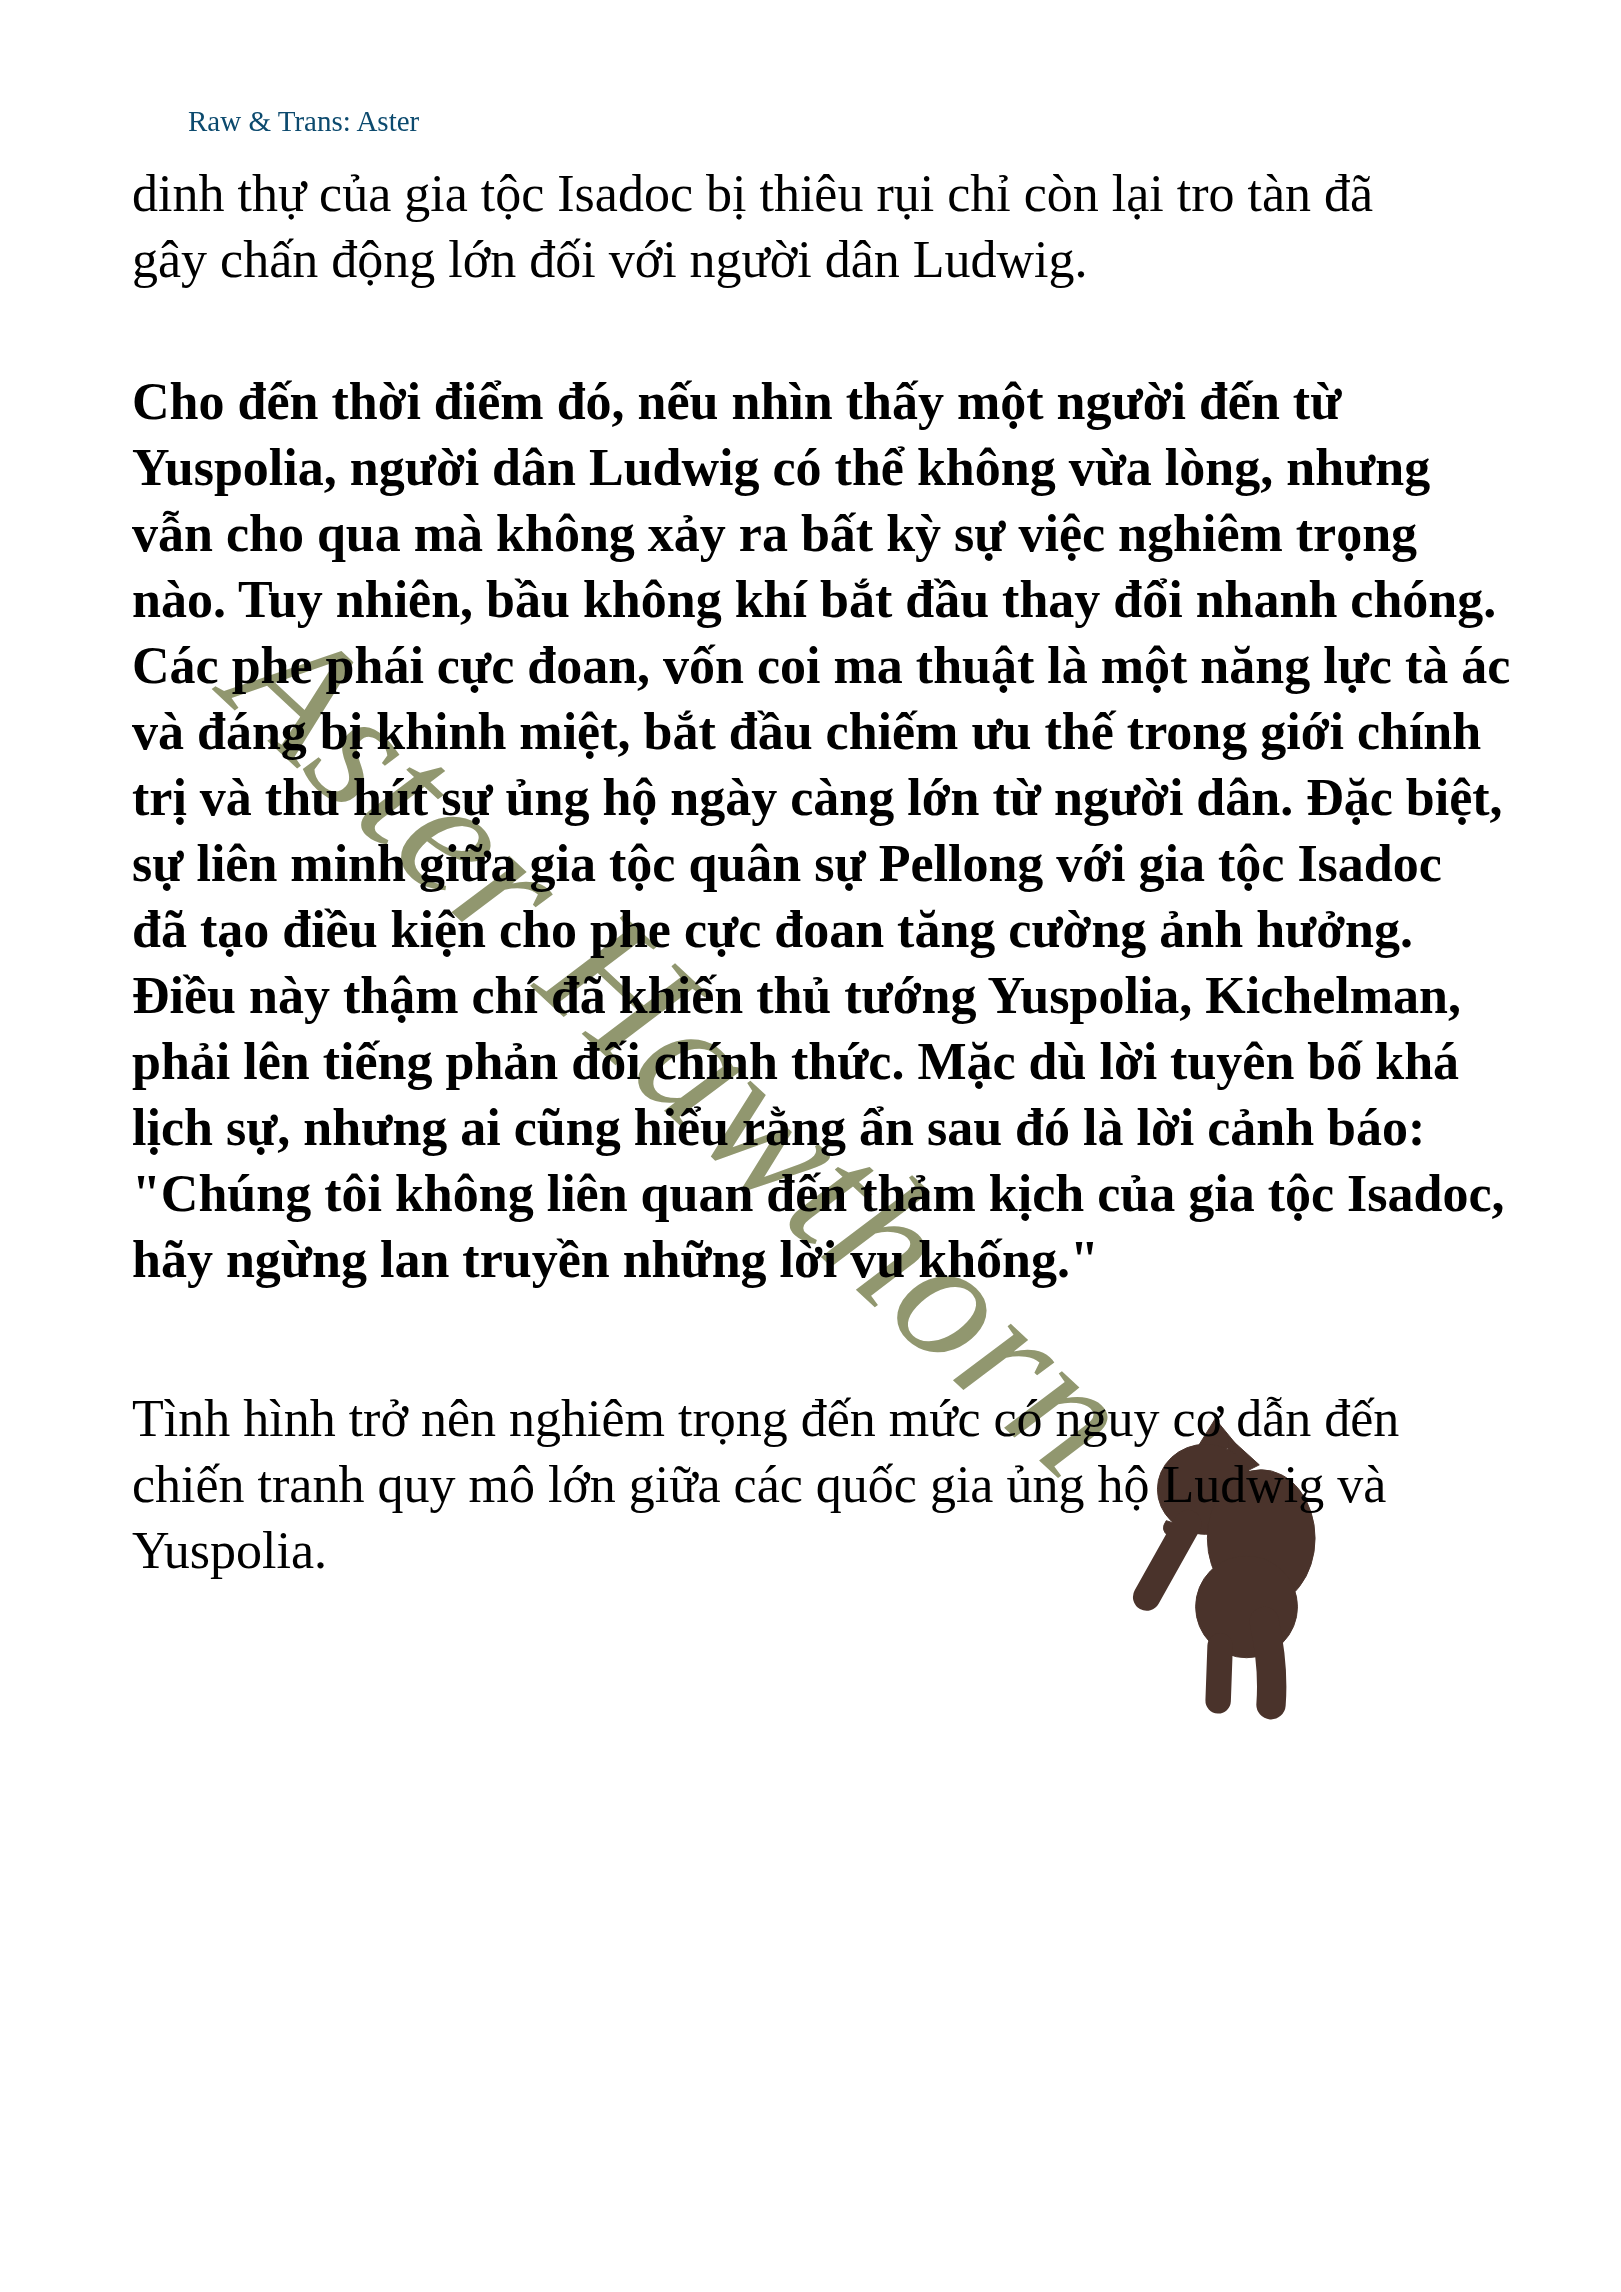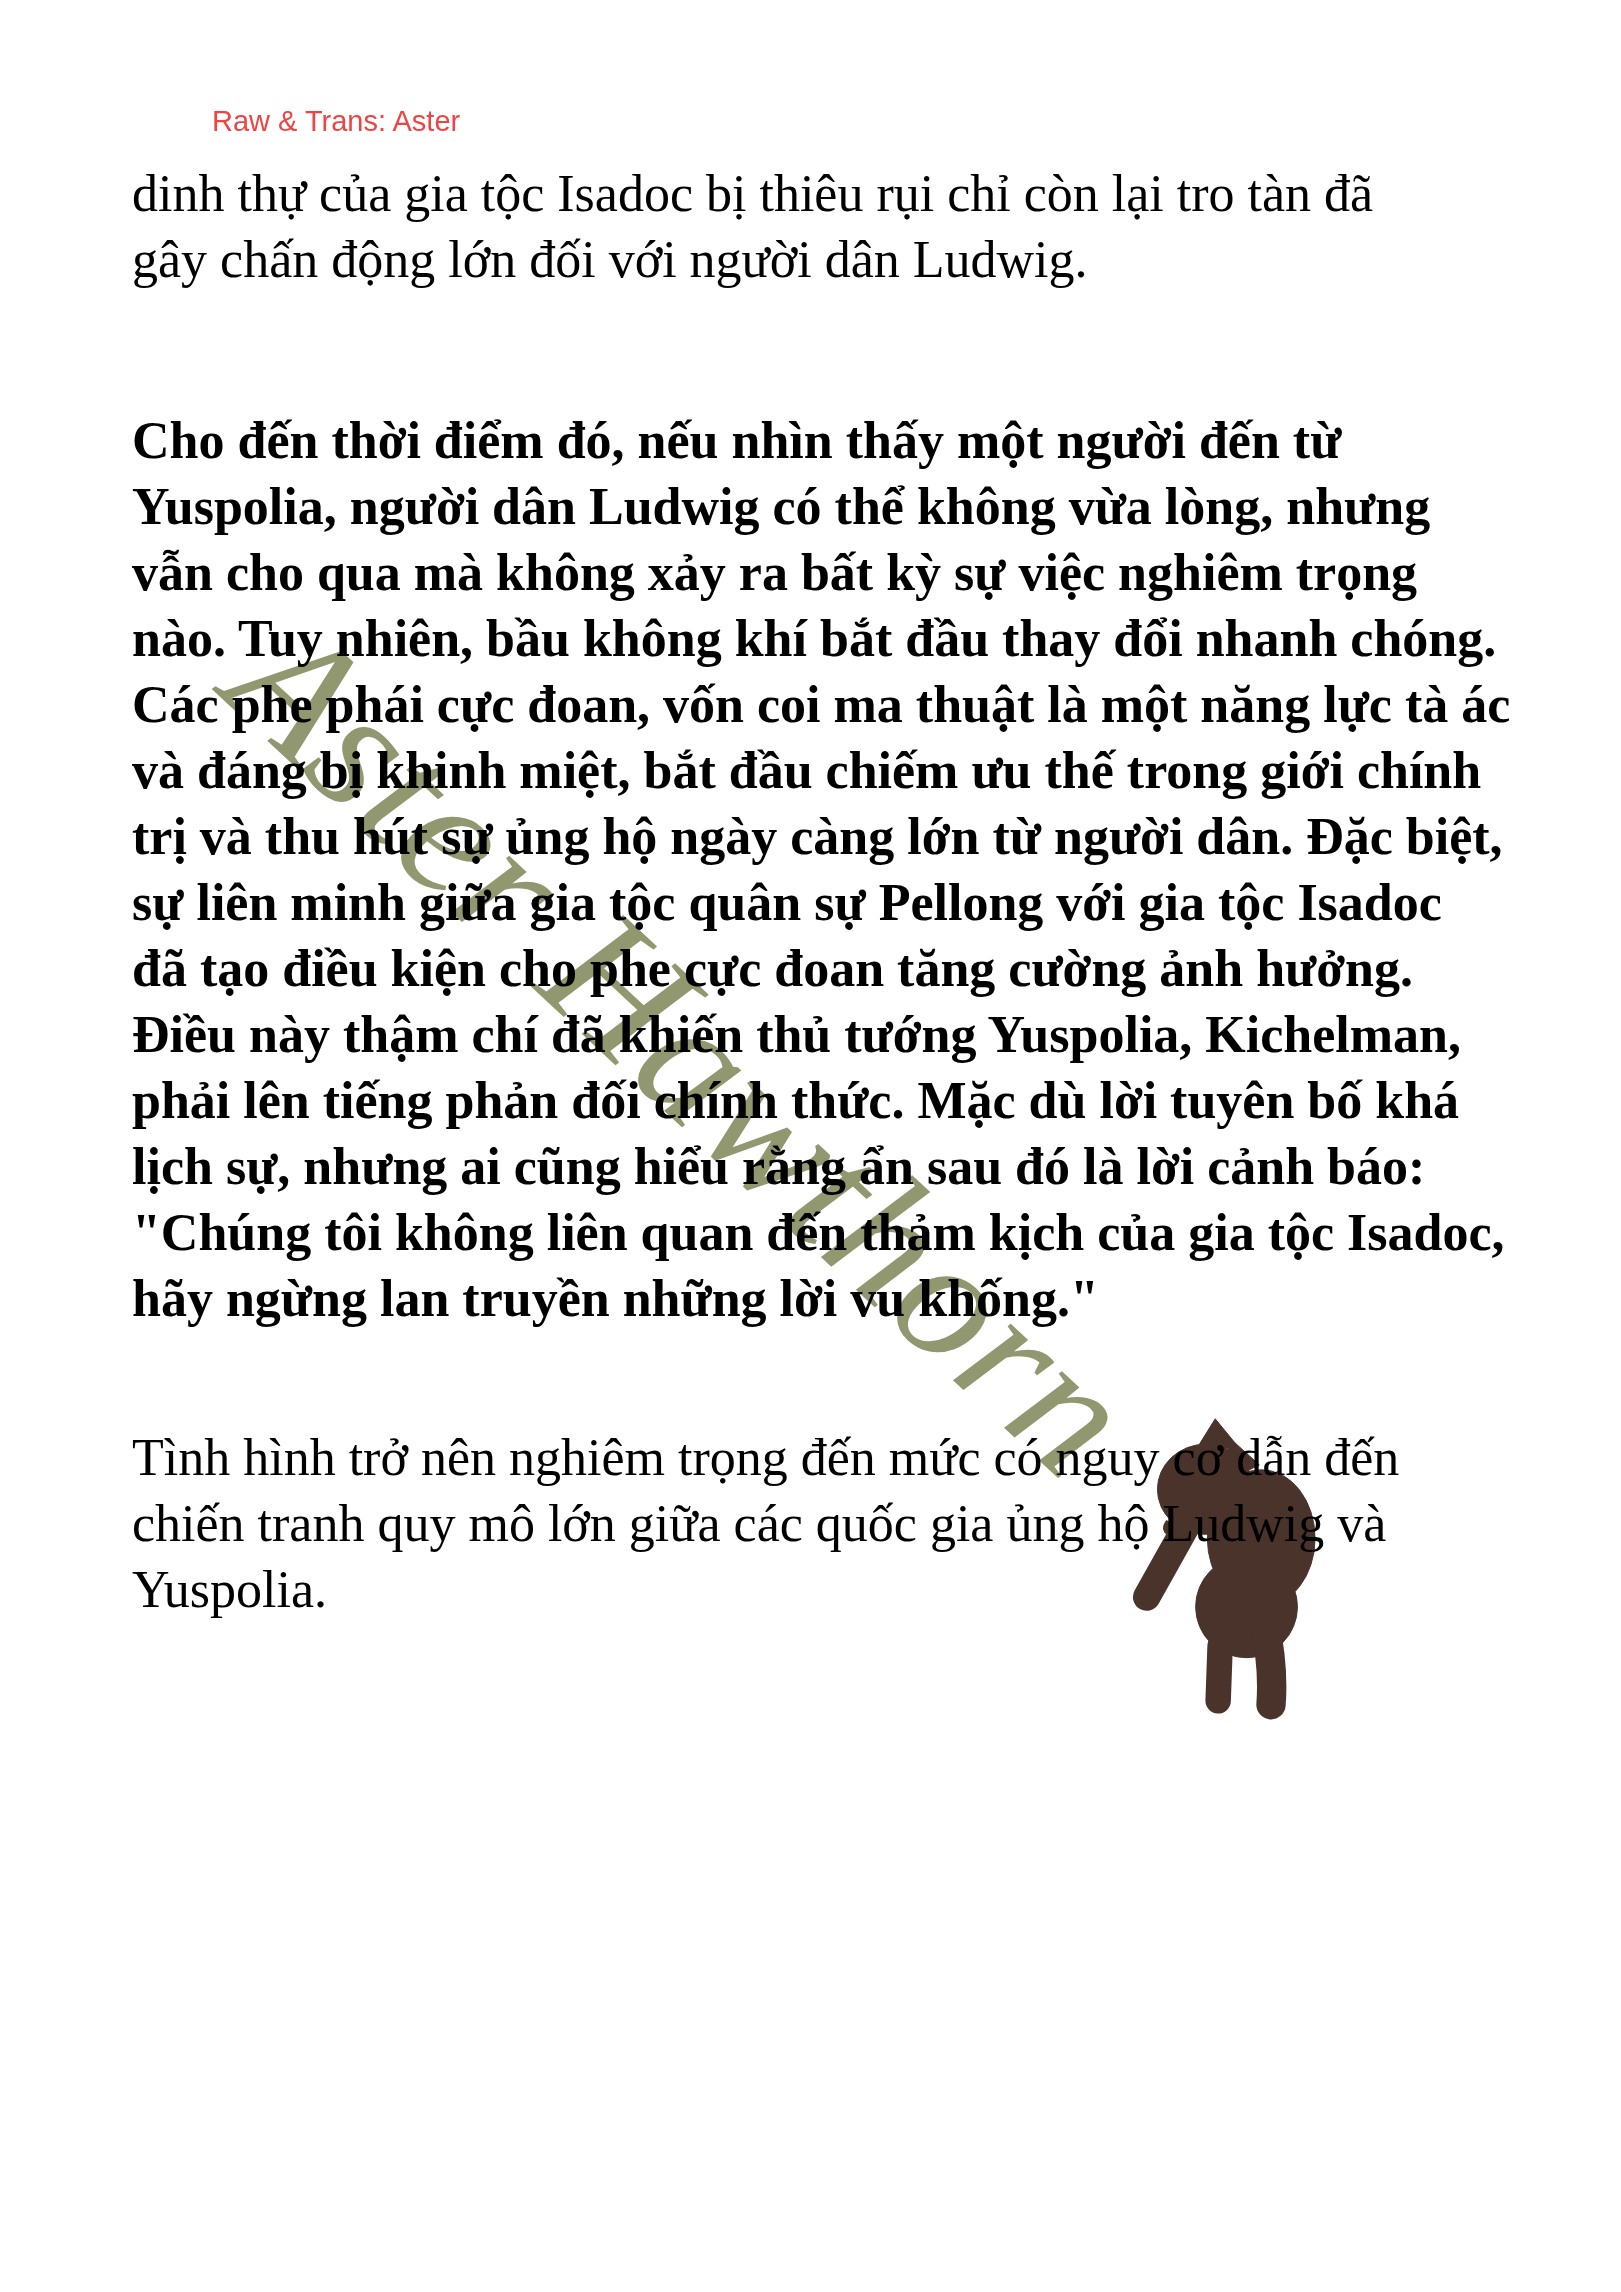--- a/index.html
+++ b/index.html
@@ -10,24 +10,24 @@
     font-family: "Liberation Serif", serif;
   }
   .page {
     position: relative;
     width: 1621px; height: 2293px;
     background: var(--page-bg, #ffffff);
     overflow: hidden;
   }
   .doc-header {
     position: absolute;
-    left: 212px; top: 104px;
-    font-family: Liberation Sans, sans-serif;
+    left: 188px; top: 104px;
+    font-family: Liberation Serif, serif;
     font-size: 29px; line-height: 35px;
-    color: #ef4444;
+    color: #0c4a6e;
     z-index: 4;
     white-space: nowrap;
   }
   .watermark {
     position: absolute;
     left: 319px; top: 588px;
     font-family: "Liberation Serif", serif;
     font-style: italic;
     font-size: 176px; line-height: 1;
     letter-spacing: 2px;
@@ -51,21 +51,21 @@
     width: 1460px;
     z-index: 3;
   }
   .content p {
     margin: 0;
     font-size: 52px;
     line-height: 66px;
     color: var(--text-color, #000000);
     white-space: pre-line;
   }
-  .content p:nth-of-type(1) { margin-bottom: 115px; }
+  .content p:nth-of-type(1) { margin-bottom: 76px; }
   .content p:nth-of-type(2) { margin-bottom: 93px; font-weight: bold; }
   .content p:nth-of-type(3) { margin-bottom: 105px; }
 </style>
 </head>
 <body>
 
 <div class="page">
 
   <div class="doc-header">Raw &amp; Trans: Aster</div>
 

